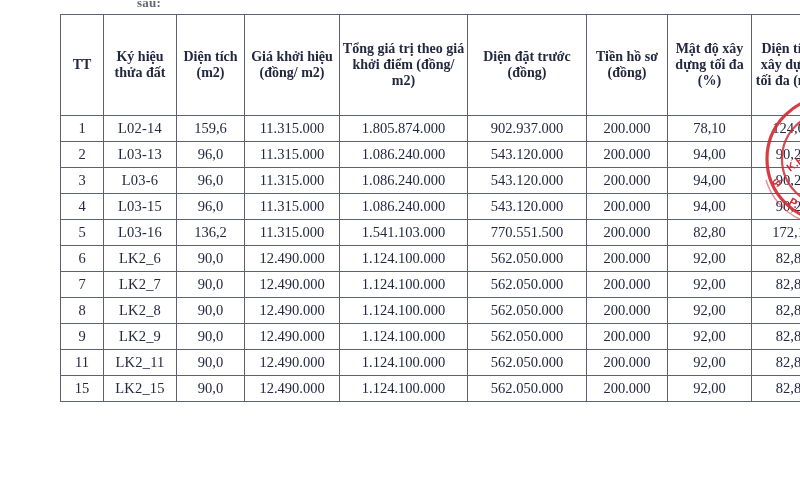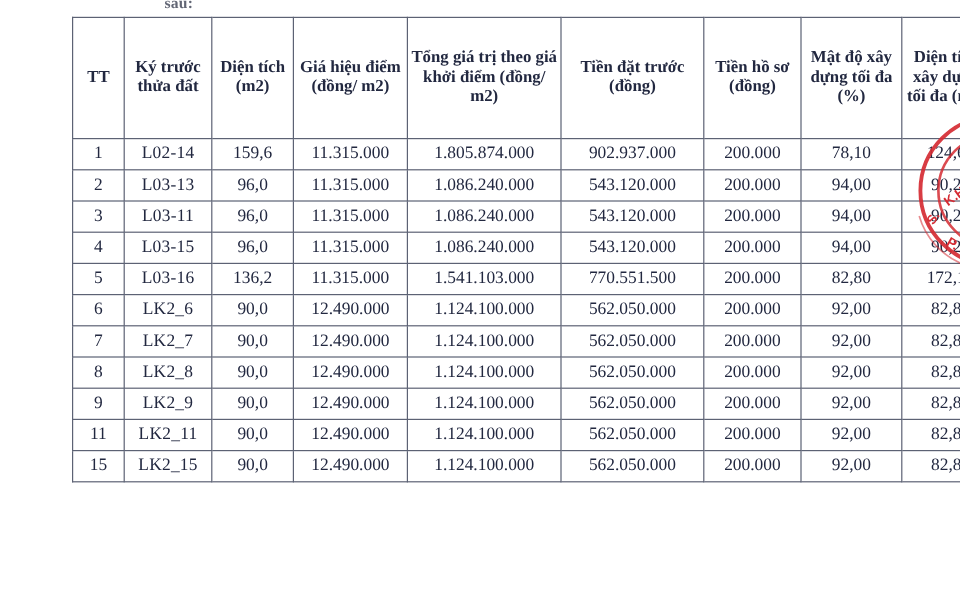--- a/index.html
+++ b/index.html
@@ -123,25 +123,25 @@
           <col class="c-price">
         <col class="c-total">
           <col class="c-deposit">
           <col class="c-fee">
           <col class="c-density">
         <col class="c-build">
       </colgroup>
       <thead>
         <tr>
           <th>TT</th>
-          <th>Ký trước thửa đất</th>
+          <th>Ký hiệu thửa đất</th>
           <th>Diện tích (m2)</th>
-          <th>Giá hiệu điểm (đồng/ m2)</th>
+          <th>Giá khởi hiệu (đồng/ m2)</th>
           <th>Tổng giá trị theo giá khởi điểm (đồng/ m2)</th>
-          <th>Tiền đặt trước (đồng)</th>
+          <th>Diện đặt trước (đồng)</th>
           <th>Tiền hồ sơ (đồng)</th>
           <th>Mật độ xây dựng tối đa (%)</th>
           <th>Diện tích xây dựng tối đa (m2)</th>
         </tr>
       </thead>
       <tbody id="table-body">
           <tr>
             <td class="num-tt">1</td>
             <td class="sym">L02-14</td>
             <td>159,6</td>
@@ -158,21 +158,21 @@
             <td>96,0</td>
             <td>11.315.000</td>
             <td>1.086.240.000</td>
             <td>543.120.000</td>
             <td>200.000</td>
             <td>94,00</td>
             <td>90,2</td>
           </tr>
           <tr>
             <td class="num-tt">3</td>
-            <td class="sym">L03-11</td>
+            <td class="sym">L03-6</td>
             <td>96,0</td>
             <td>11.315.000</td>
             <td>1.086.240.000</td>
             <td>543.120.000</td>
             <td>200.000</td>
             <td>94,00</td>
             <td>90,2</td>
           </tr>
           <tr>
             <td class="num-tt">4</td>

